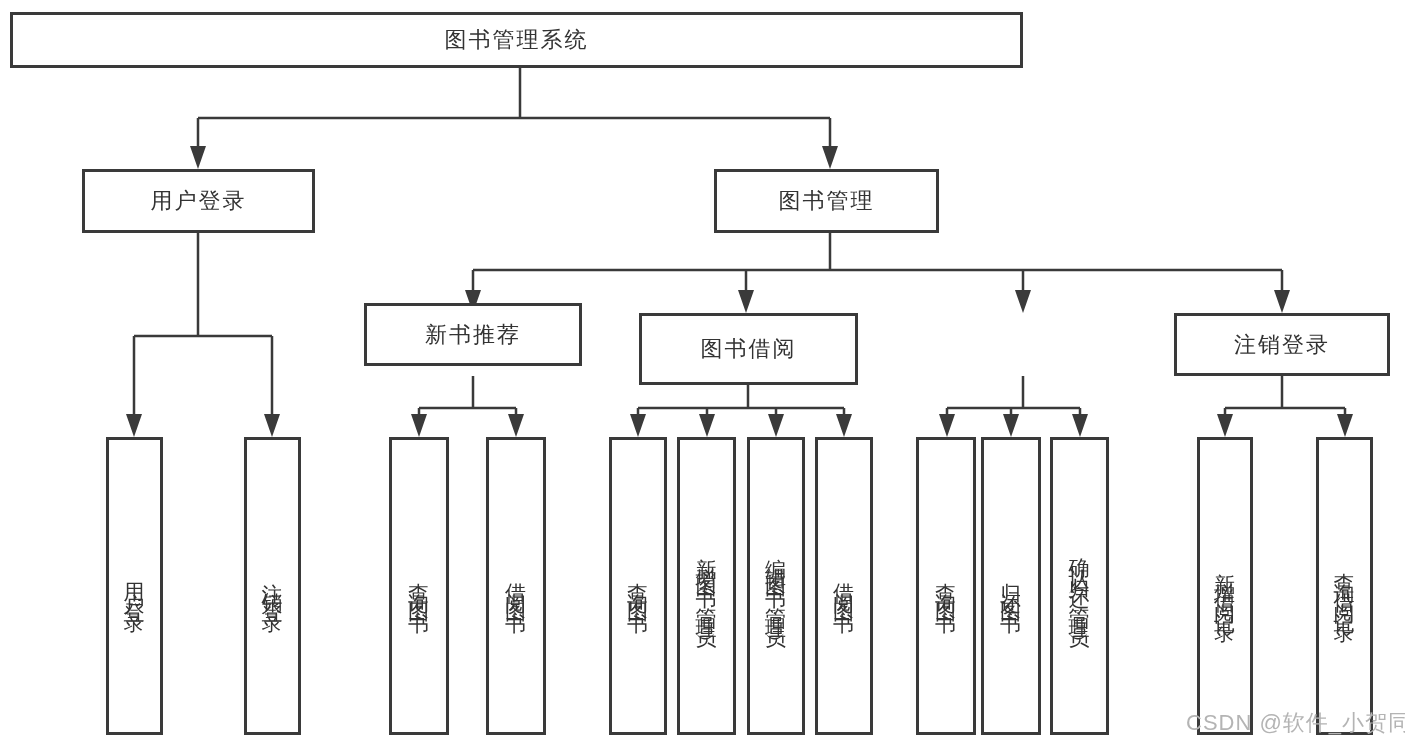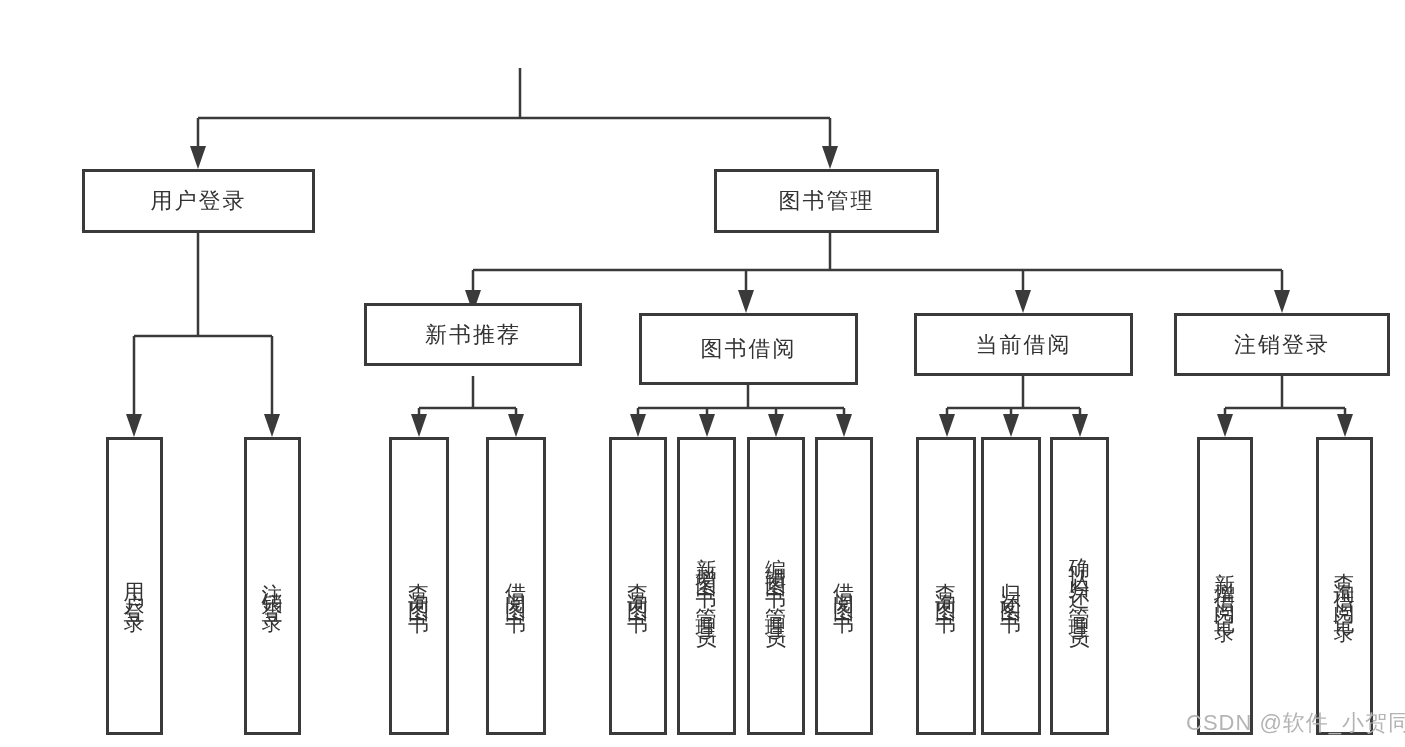--- a/index.html
+++ b/index.html
@@ -62,36 +62,36 @@
       <polygon points="768,414 784,414 776,437"></polygon>
       <polygon points="836,414 852,414 844,437"></polygon>
       <polygon points="939,414 955,414 947,437"></polygon>
       <polygon points="1003,414 1019,414 1011,437"></polygon>
       <polygon points="1072,414 1088,414 1080,437"></polygon>
       <polygon points="1217,414 1233,414 1225,437"></polygon>
       <polygon points="1337,414 1353,414 1345,437"></polygon>
     </g>
   </svg>
 
+  <div class="node hbox" style="left:10px;top:12px;width:1013px;height:56px">
+    <span>图书管理系统</span>
+  </div>
 
   <div class="node hbox" style="left:82px;top:169px;width:233px;height:64px">
     <span>用户登录</span>
   </div>
   <div class="node hbox" style="left:714px;top:169px;width:225px;height:64px">
     <span>图书管理</span>
   </div>
 
   <div class="node hbox" style="left:364px;top:303px;width:218px;height:63px">
     <span>新书推荐</span>
   </div>
   <div class="node hbox" style="left:639px;top:313px;width:219px;height:72px">
     <span>图书借阅</span>
-  </div>
-  <div class="node hbox" style="left:914px;top:313px;width:219px;height:63px">
-    <span>当前借阅</span>
   </div>
   <div class="node hbox" style="left:1174px;top:313px;width:216px;height:63px">
     <span>注销登录</span>
   </div>
 
   <div class="node vbox" style="left:106px;top:437px;width:57px;height:298px">
     <span>用户登录</span>
   </div>
   <div class="node vbox" style="left:244px;top:437px;width:57px;height:298px">
     <span>注销登录</span>

